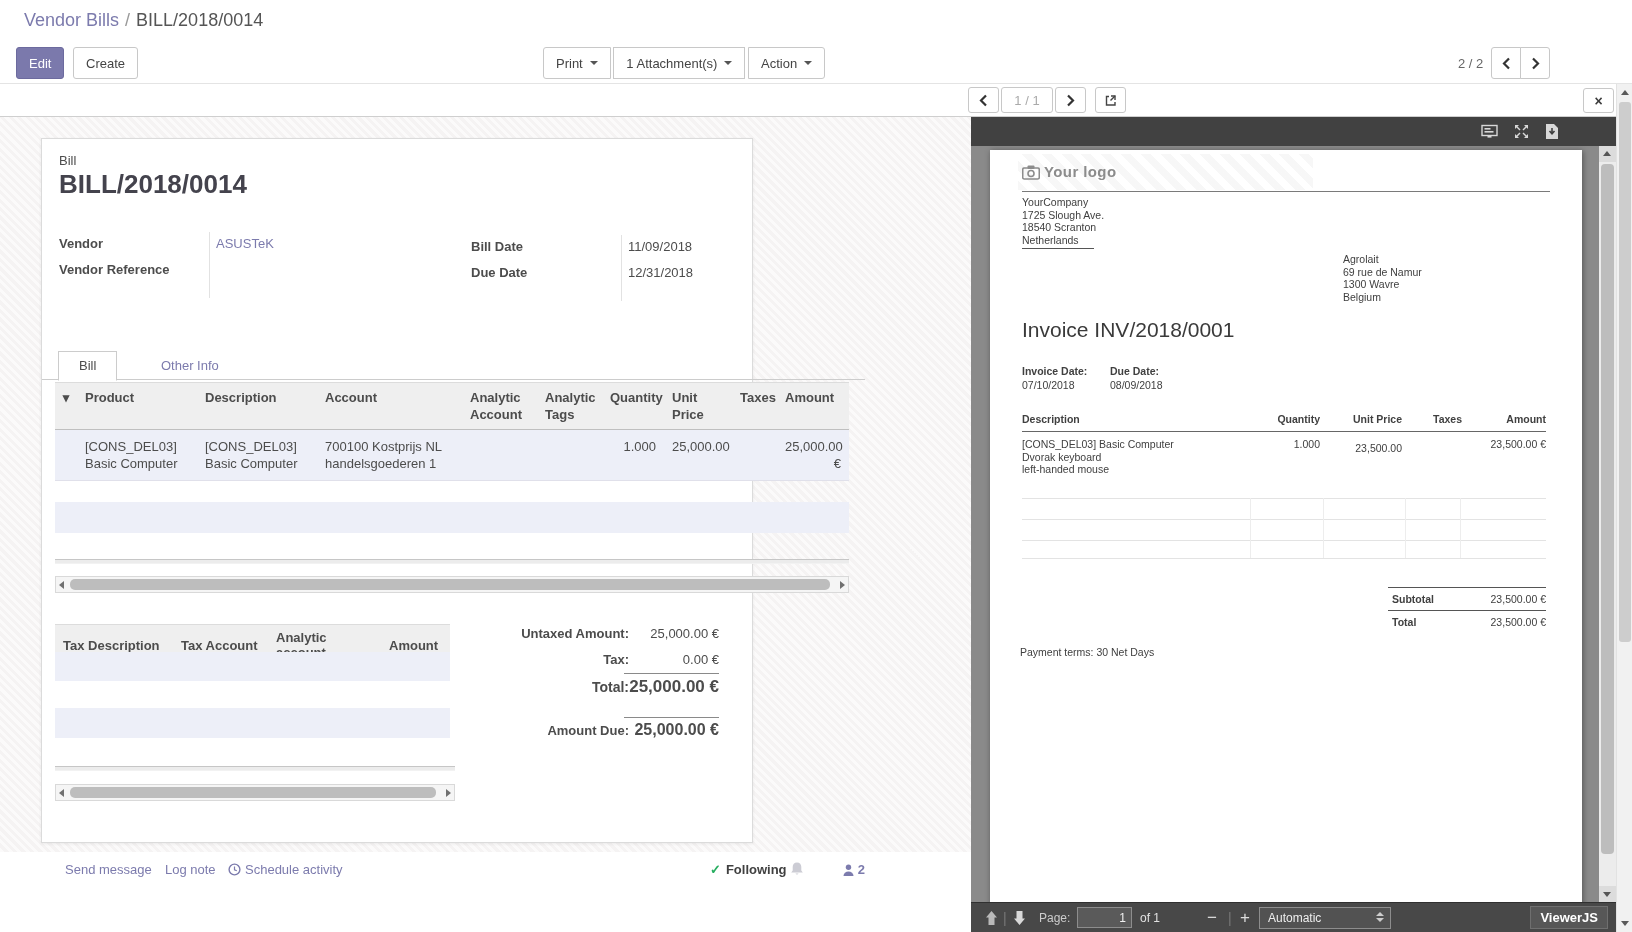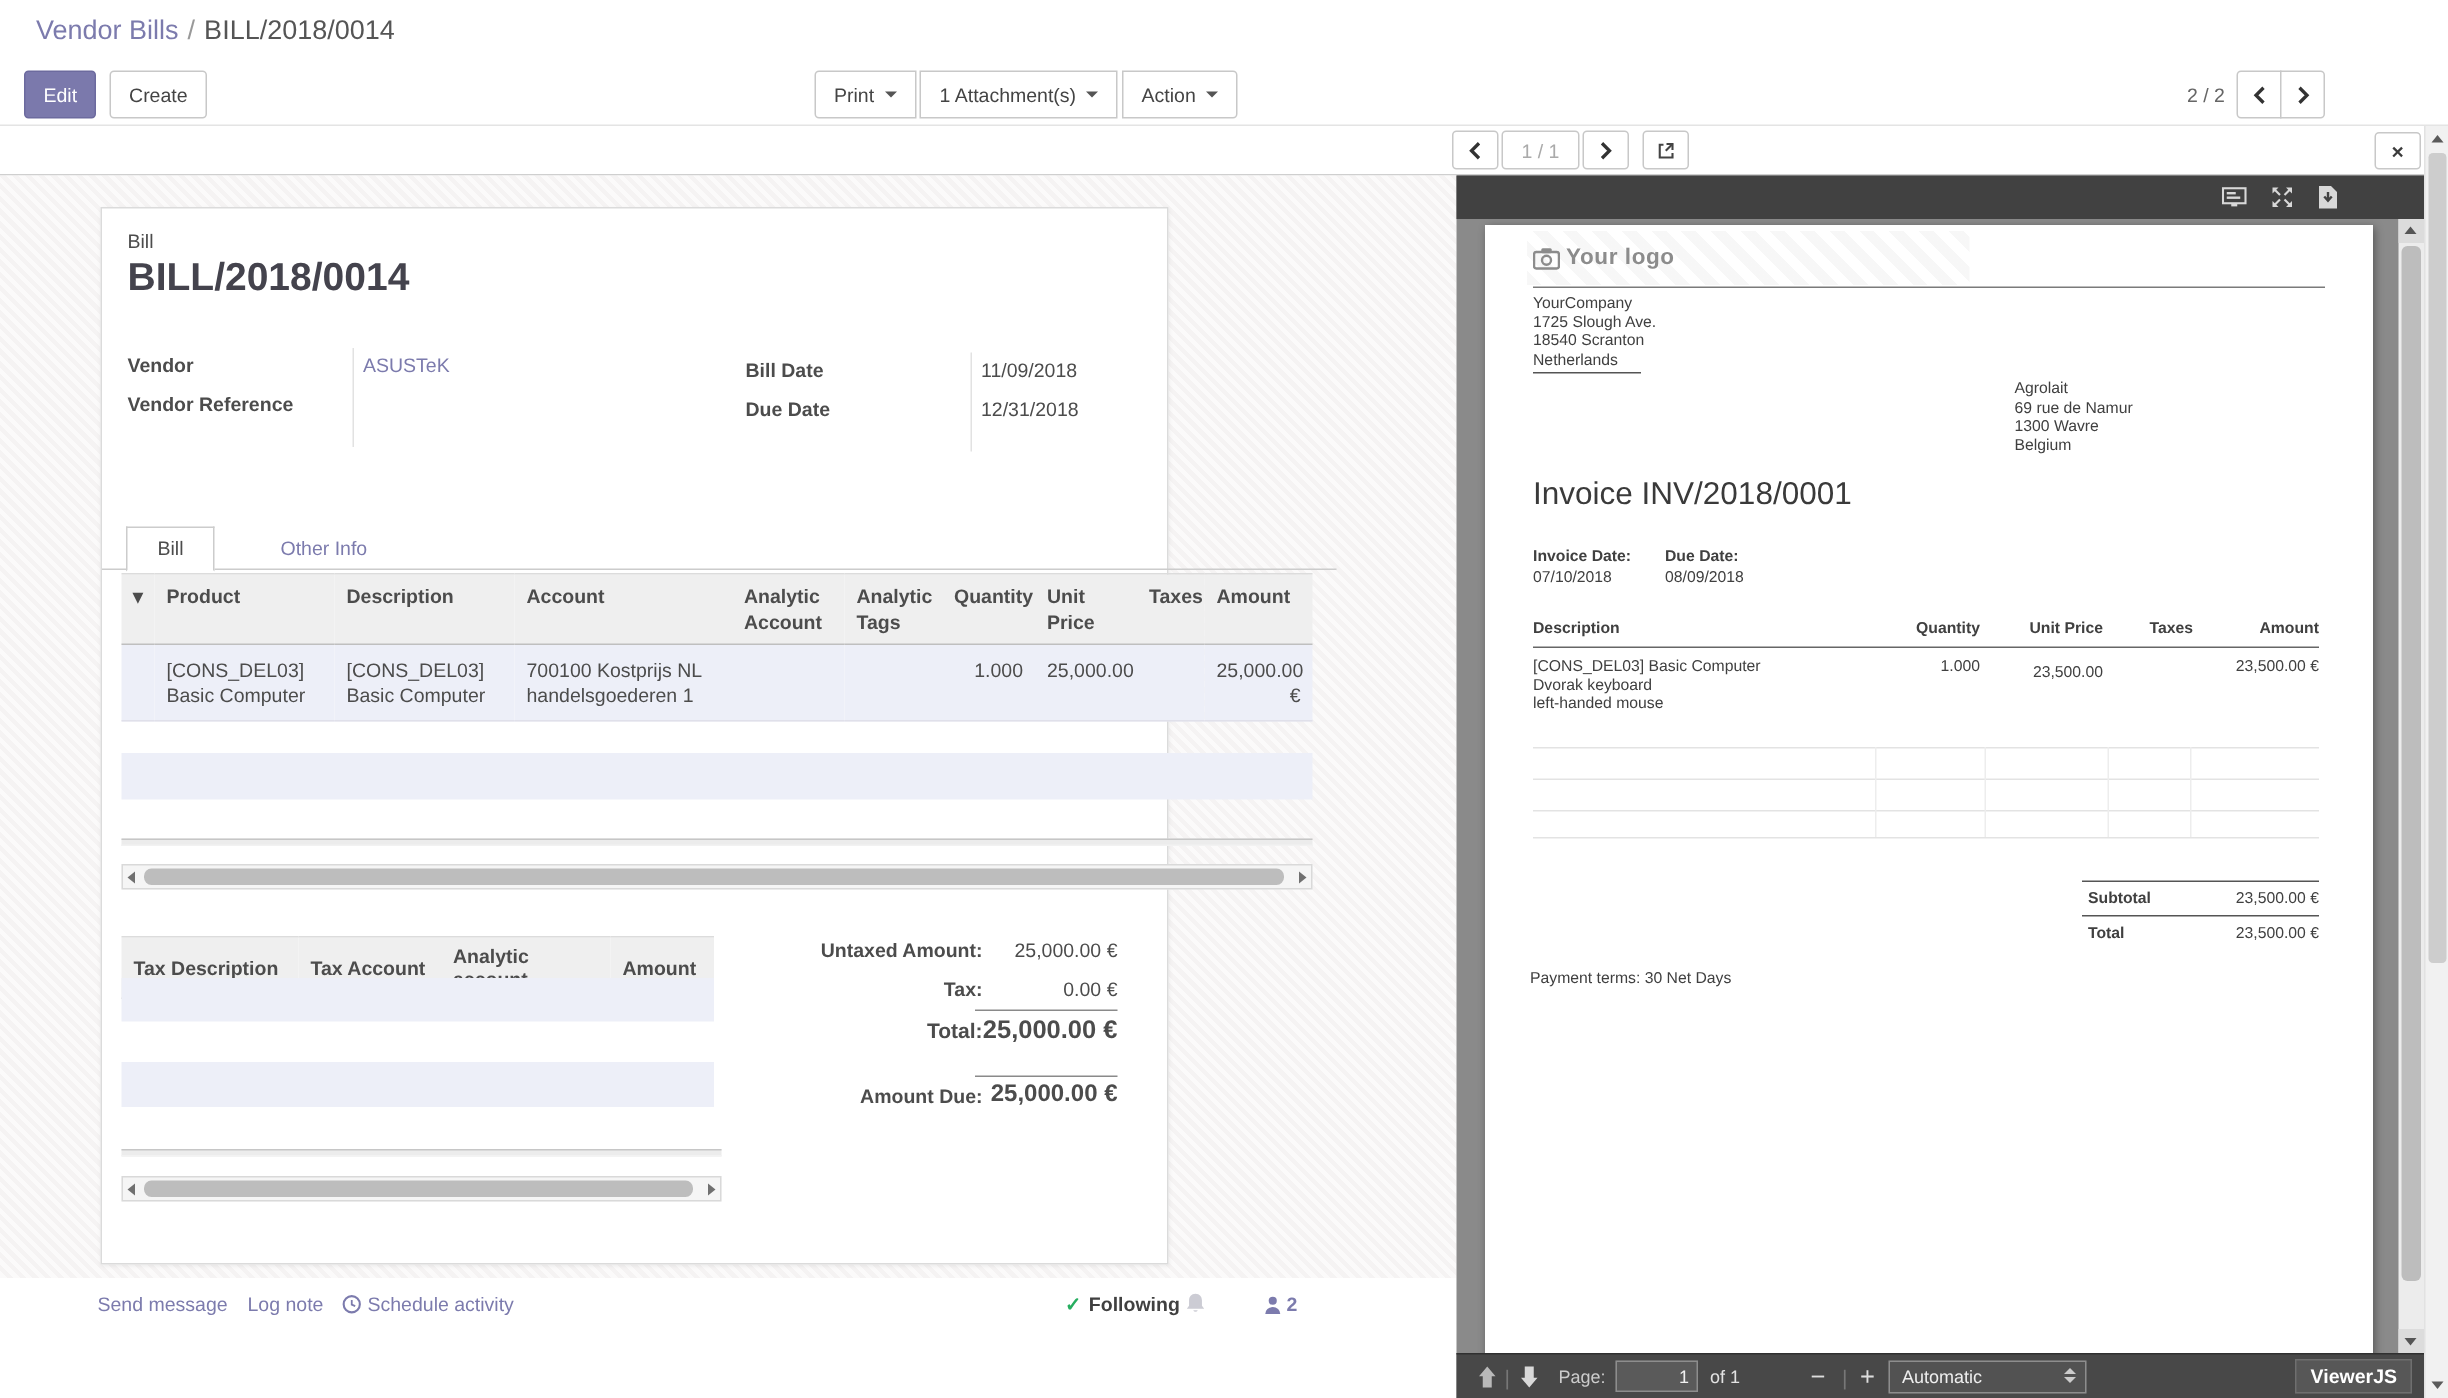--- a/index.html
+++ b/index.html
@@ -31,21 +31,21 @@
   .step { padding:0 15px; line-height:32px; font-size:13px; color:#666; }
   .step.active { color:#7c7bad; background:#f2f2f9; }
   .pagerbox { display:inline-flex; align-items:center; justify-content:center; height:26px; background:#fff;
               border:1px solid #c8c8c8; border-radius:3px; font-size:13px; }
   .att-pager-num { width:52px; color:#aaa; }
   .close-x { left:1583px; top:4px; width:31px; height:25px; font-weight:bold; color:#3c3c3c; font-size:14px; }
 
   
   .content-left { left:0; top:117px; width:971px; height:815px;
     background:repeating-linear-gradient(45deg,#f5f3f3 0 3px,#fbfafa 3px 6px); }
-  .sheet { left:67px; top:21px; width:712px; height:705px; background:#fff; border:1px solid #dbdbdb; box-shadow:0 1px 3px rgba(0,0,0,.07); }
+  .sheet { left:41px; top:21px; width:712px; height:705px; background:#fff; border:1px solid #dbdbdb; box-shadow:0 1px 3px rgba(0,0,0,.07); }
 
   .doc-type { left:17px; top:14px; font-size:13px; color:#4c4c4c; }
   .doc-number { left:17px; top:30px; font-size:26px; font-weight:bold; color:#44434d; }
 
   .flabel { font-weight:bold; font-size:13px; color:#4c4c4c; }
   .fval { font-size:13px; color:#4c4c4c; }
   .fsep { border-left:1px solid #e2e2e2; width:0; }
   .link { color:#7c7bad; }
 
   

